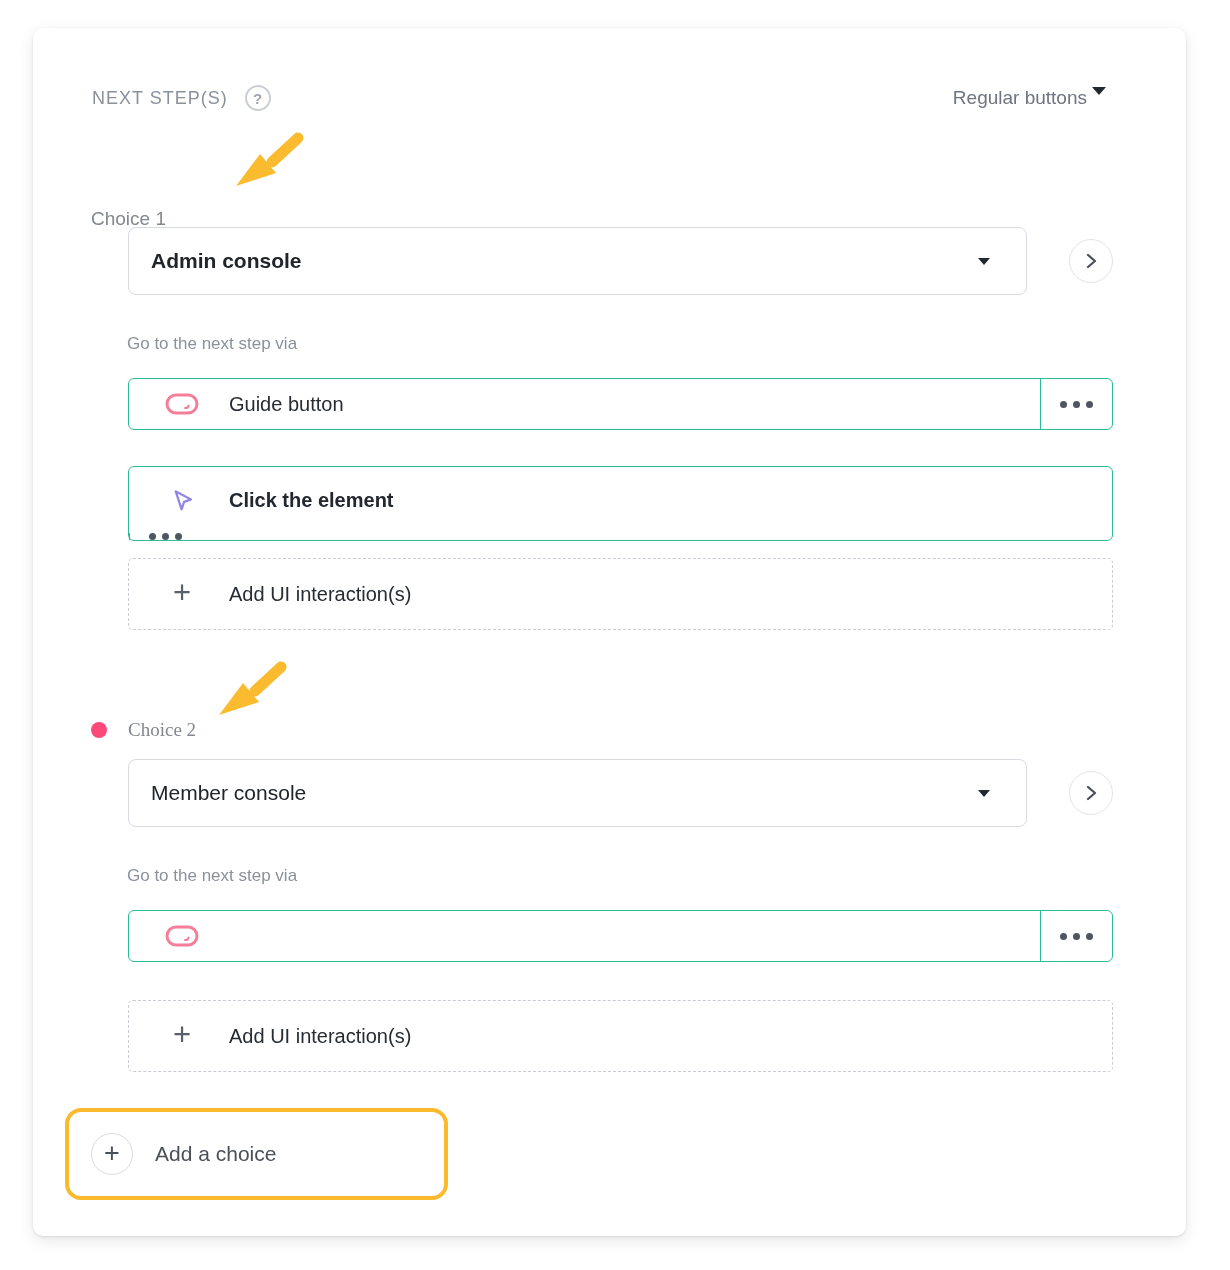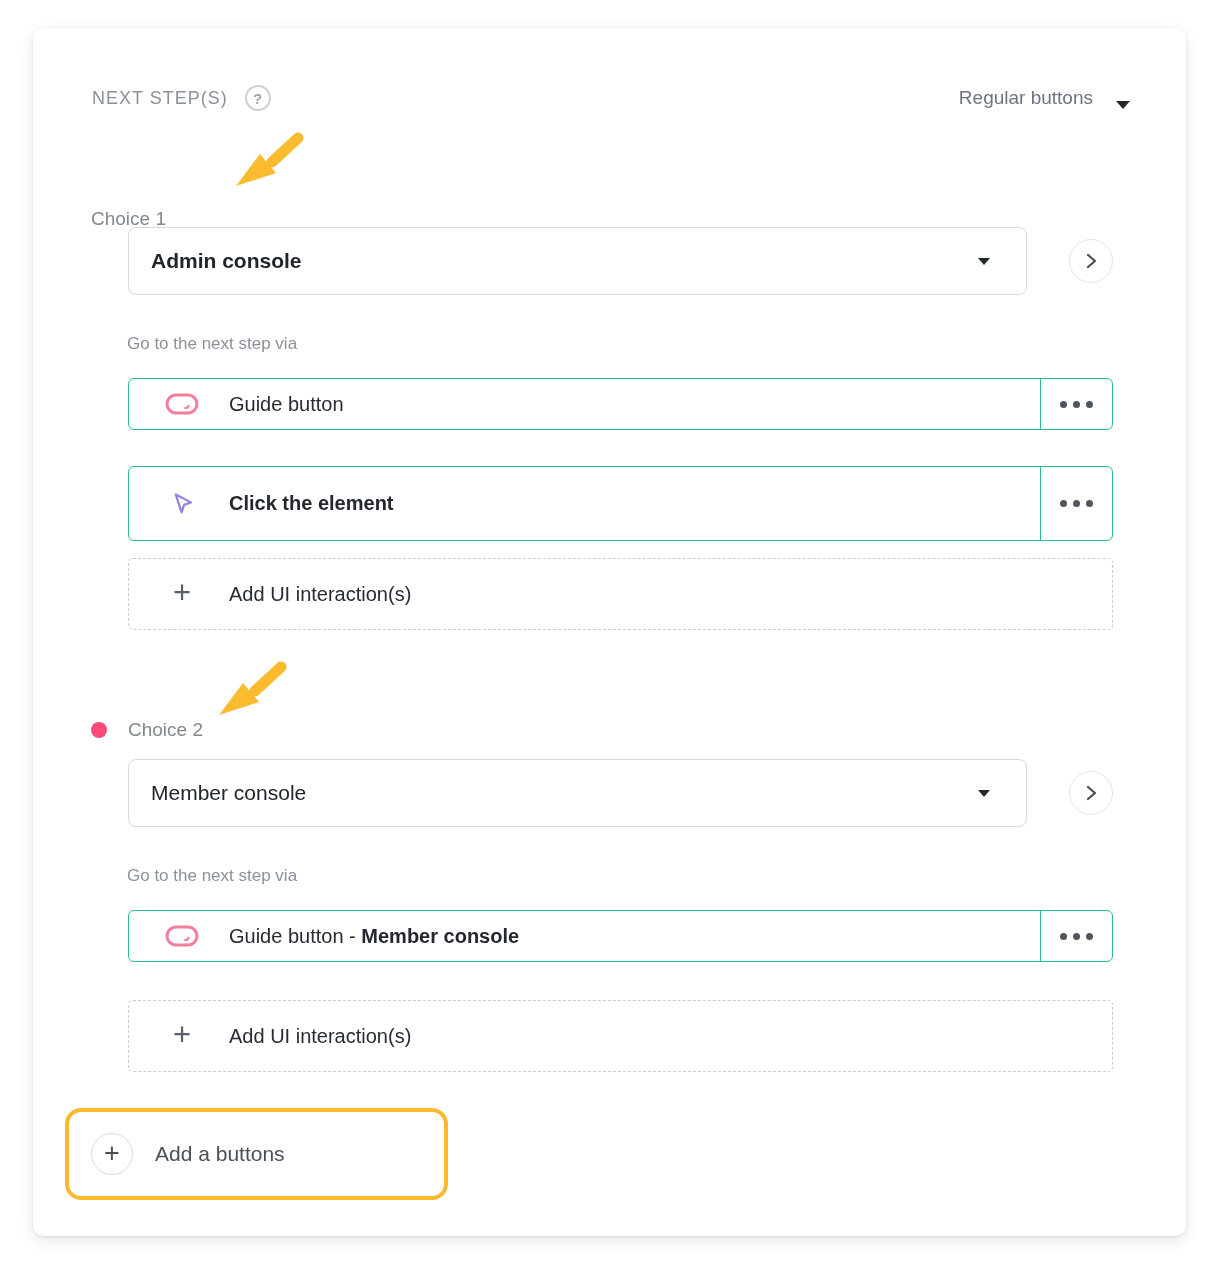--- a/index.html
+++ b/index.html
@@ -26,41 +26,41 @@
     font-size: 18px; letter-spacing: 1px;
     color: #8B919B; font-weight: 400;
   }
   .help-icon {
     width: 26px; height: 26px;
     border: 2px solid #CBCFD5; border-radius: 50%;
     color: #A0A6AE; font-size: 15px; font-weight: 700;
     display: flex; align-items: center; justify-content: center;
   }
   .style-dropdown {
-    position: absolute; top: 59px; right: 56px;
-    display: flex; align-items: flex-end; gap: 23px;
+    position: absolute; top: 59px; right: 80px;
+    display: flex; align-items: flex-start; gap: 5px;
     cursor: pointer;
   }
   .style-dropdown-label { font-size: 19px; color: #6E7480; }
   .caret-lg {
     width: 0; height: 0;
     border-left: 7px solid transparent; border-right: 7px solid transparent;
     border-top: 8px solid #23272E;
   }
   
   .annot-arrow { position: absolute; pointer-events: none; }
   .arrow-1 { left: 197px; top: 103px; }
   .arrow-2 { left: 180px; top: 632px; }
   
   .choice-label-row {
     position: absolute; left: 58px;
     display: flex; align-items: center; gap: 21px; height: 24px;
   }
   .choice-1-row { top: 159px; flex-direction: column; }
-  .choice-2-row { top: 690px; }
+  .choice-2-row { top: 690px; font-family: Liberation Serif, serif; }
   .choice-dot { width: 16px; height: 16px; border-radius: 50%; background: #FB4A79; }
   .choice-label { font-size: 19px; color: #82888F; }
   
   .step-select {
     position: absolute; left: 95px; width: 899px; height: 68px;
     border: 1px solid #D7DADF; border-radius: 8px; background: #fff;
     display: flex; align-items: center; justify-content: space-between;
     padding: 0 36px 0 22px; cursor: pointer;
   }
   .select-1 { top: 199px; font-weight: bold; }
@@ -83,21 +83,21 @@
   .goto-label { position: absolute; left: 94px; font-size: 17px; color: #8B919B; }
   .goto-1 { top: 306px; }
   .goto-2 { top: 838px; }
   
   .interaction-row {
     position: absolute; left: 95px; width: 985px; height: 52px;
     border: 1px solid #2BBD96; border-radius: 6px; background: #fff;
     display: flex;
   }
   .irow-1 { top: 350px; }
-  .irow-2 { top: 438px; height: 75px; }
+  .irow-2 { top: 438px; height: 75px; flex-direction: column; }
   .irow-3 { top: 882px; }
   .row-main {
     flex: 1; display: flex; align-items: center;
     padding-left: 36px; gap: 30px; cursor: pointer;
   }
   .row-icon-box { width: 34px; display: flex; align-items: center; justify-content: center; }
   .row-text { font-size: 20px; color: #272C34; }
   .row-text .bold-seg { font-weight: 700; color: #23272F; }
   .more-btn {
     width: 72px; border-left: 1px solid #2BBD96;
@@ -232,32 +232,31 @@
   <div class="goto-label goto-2">Go to the next step via</div>
 
   <div class="interaction-row irow-3">
     <div class="row-main">
       <span class="row-icon-box">
         <svg width="34" height="24" viewBox="0 0 34 24">
           <rect x="2" y="3" width="30" height="18" rx="9" fill="none" stroke="#F57F9B" stroke-width="3"></rect>
           <path d="M20 16 q 2.6 0.6 3.6 -2.4" fill="none" stroke="#F57F9B" stroke-width="2" stroke-linecap="round"></path>
         </svg>
       </span>
-      <span class="row-text"><span>Guide button - </span><span class="bold-seg">Member console</span></span>
     </div>
     <div class="more-btn">
       <span class="more-dot"></span>
       <span class="more-dot"></span>
       <span class="more-dot"></span>
     </div>
   </div>
 
   <div class="dashed-btn dashed-2">
     <span class="plus-glyph">+</span>
     <span class="row-text">Add UI interaction(s)</span>
   </div>
 
   <div class="add-choice-highlight">
     <span class="plus-circle">+</span>
-    <span class="add-choice-label">Add a buttons</span>
+    <span class="add-choice-label">Add a choice</span>
   </div>
 
 </div>
 
 </body></html>

